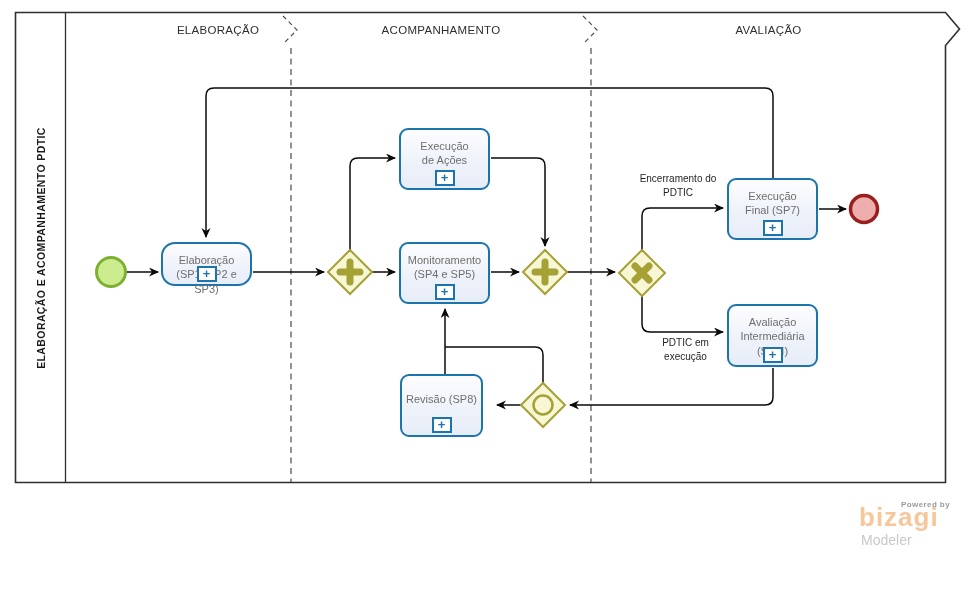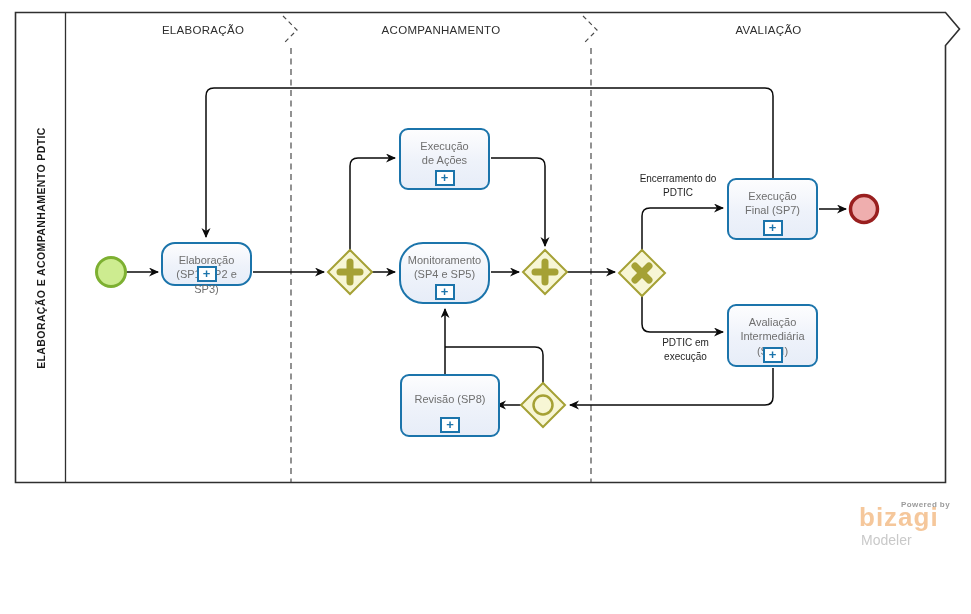--- a/index.html
+++ b/index.html
@@ -17,21 +17,21 @@
   .pool-label span{
     transform:rotate(-90deg);white-space:nowrap;
     font-size:10.5px;font-weight:bold;color:#1a1a1a;letter-spacing:.4px;
   }
 
   
   .phase-header{
     position:absolute;top:24px;text-align:center;
     font-size:11.5px;color:#2e2e2e;letter-spacing:.3px;
   }
-  .phase-1{left:65px;width:226px;padding-left:25px;}
+  .phase-1{left:80px;width:226px;padding-left:25px;}
   .phase-2{left:291px;width:300px;}
   .phase-3{left:591px;width:355px;}
 
   
   .task{
     position:absolute;box-sizing:border-box;
     border:2.5px solid #1B74AB;border-radius:9px;
     background:linear-gradient(180deg,#fdfdfe 0%,#eef2fa 55%,#e7edf8 100%);
     display:flex;flex-direction:column;align-items:center;
     padding-top:9px;
@@ -146,42 +146,42 @@
     </div>
   </div>
 
   <div class="task" style="left:399px;top:128px;width:91px;height:62px;">
     <span class="task-label tw60">Execução de Ações</span>
     <div class="sub-marker">
       <span>+</span>
     </div>
   </div>
 
-  <div class="task" style="left:399px;top:242px;width:91px;height:62px;border-radius:24px;">
+  <div class="task" style="left:399px;top:242px;width:91px;height:62px;">
     <span class="task-label tw78">Monitoramento (SP4 e SP5)</span>
     <div class="sub-marker">
       <span>+</span>
     </div>
   </div>
 
   <div class="task" style="left:727px;top:178px;width:91px;height:62px;">
     <span class="task-label tw60">Execução Final (SP7)</span>
     <div class="sub-marker">
       <span>+</span>
     </div>
   </div>
 
   <div class="task" style="left:727px;top:304px;width:91px;height:63px;">
     <span class="task-label tw70">Avaliação Intermediária (SP6I)</span>
     <div class="sub-marker">
       <span>+</span>
     </div>
   </div>
 
-  <div class="task" style="left:400px;top:374px;width:100px;height:63px;padding-top:16px;">
+  <div class="task" style="left:400px;top:374px;width:83px;height:63px;padding-top:16px;">
     <span class="task-label tw84">Revisão (SP8)</span>
     <div class="sub-marker">
       <span>+</span>
     </div>
   </div>
 
   <div class="flow-label fl-encerramento">Encerramento do PDTIC</div>
   <div class="flow-label fl-execucao">PDTIC em execução</div>
 
   <div class="logo">

